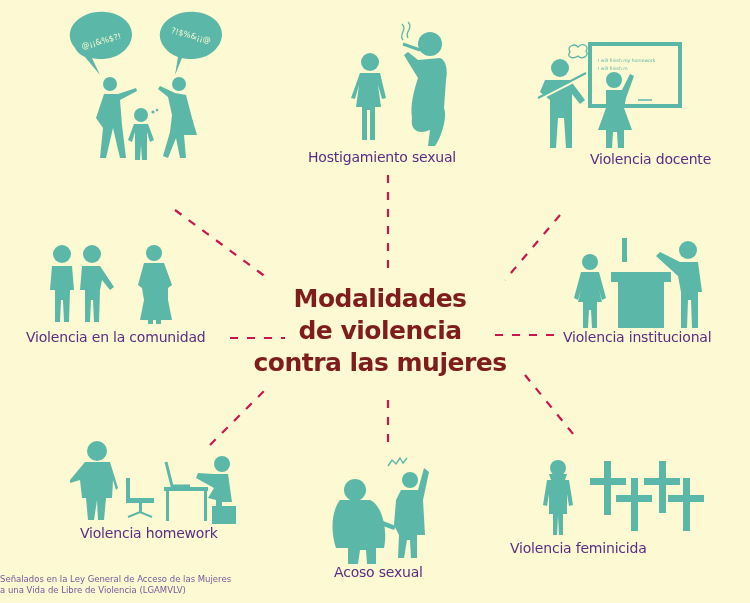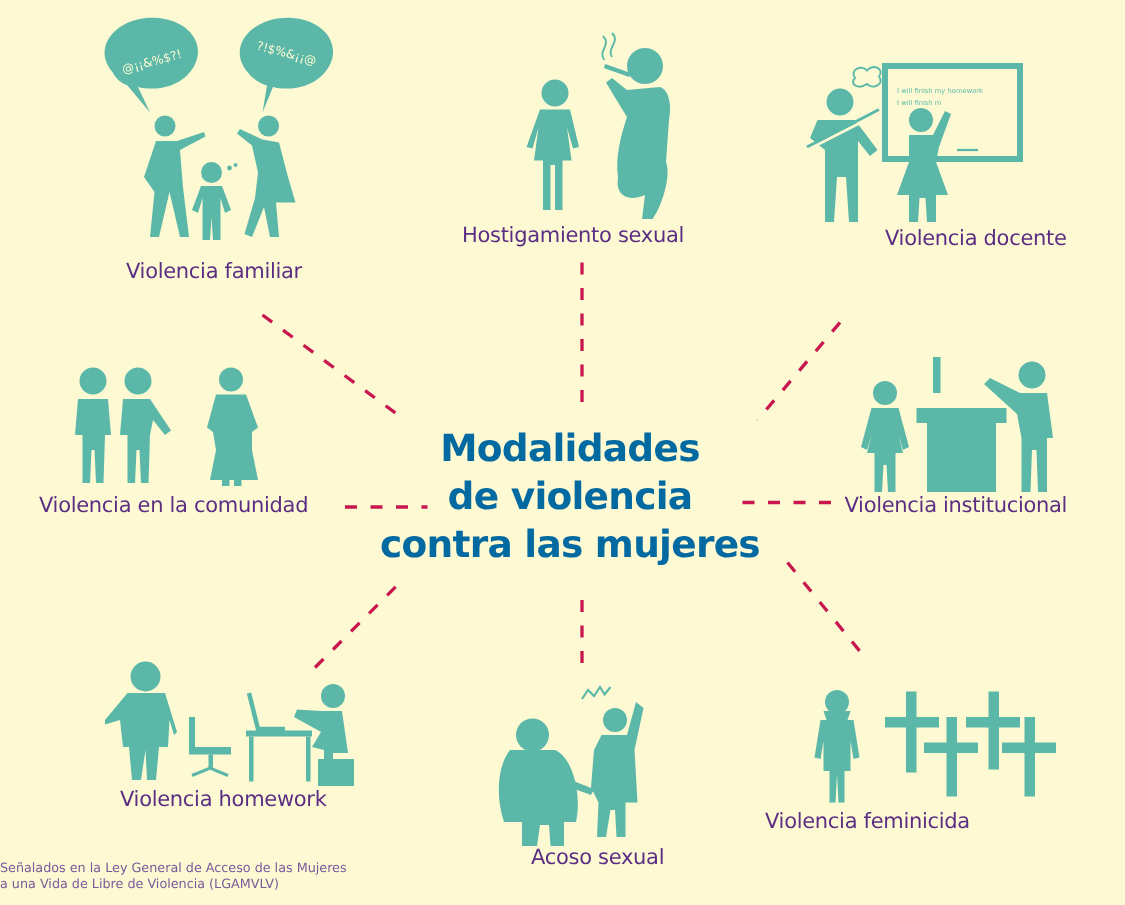--- a/index.html
+++ b/index.html
@@ -15,21 +15,21 @@
     color: #5b2d83;
     font-family: "DejaVu Sans", sans-serif;
     font-size: 14px;
     white-space: nowrap;
     letter-spacing: -0.2px;
   }
   .title {
     position: absolute;
     left: 230px; top: 283px; width: 300px;
     text-align: center;
-    color: #0369a1;
+    color: #7f1d1d;
     font-family: "DejaVu Sans", sans-serif;
     font-weight: bold;
     font-size: 25px;
     line-height: 32px;
     letter-spacing: -0.5px;
   }
   .footnote {
     position: absolute; left: 0; top: 574px;
     color: #7a5a9a;
     font-size: 8.5px; line-height: 11px;
@@ -149,27 +149,26 @@
         <rect x="631" y="478" width="7" height="53"></rect>
           <rect x="616" y="495" width="36" height="7"></rect>
         <rect x="659" y="461" width="7" height="52"></rect>
           <rect x="644" y="478" width="36" height="7"></rect>
         <rect x="683" y="478" width="7" height="53"></rect>
           <rect x="668" y="495" width="36" height="7"></rect>
       </g>
     </g>
   </svg>
 
-  <div class="label" style="left:84px; top:173px;">Violencia familiar</div>
   <div class="label" style="left:308px; top:149px;">Hostigamiento sexual</div>
   <div class="label" style="left:542px; top:151px;margin-left:48px;">Violencia docente</div>
   <div class="label" style="left:26px; top:329px;">Violencia en la comunidad</div>
   <div class="label" style="left:563px; top:329px;">Violencia institucional</div>
   <div class="label" style="left:80px; top:525px;">Violencia homework</div>
-  <div class="label" style="left:334px; top:564px;margin-left:20px;">Acoso sexual</div>
+  <div class="label" style="left:334px; top:564px;">Acoso sexual</div>
   <div class="label" style="left:510px; top:540px;">Violencia feminicida</div>
 
   <div class="title">
     <div>Modalidades</div>
     <div>de violencia</div>
     <div>contra las mujeres</div>
   </div>
 
   <div class="footnote">
     <div>Señalados en la Ley General de Acceso de las Mujeres</div>

